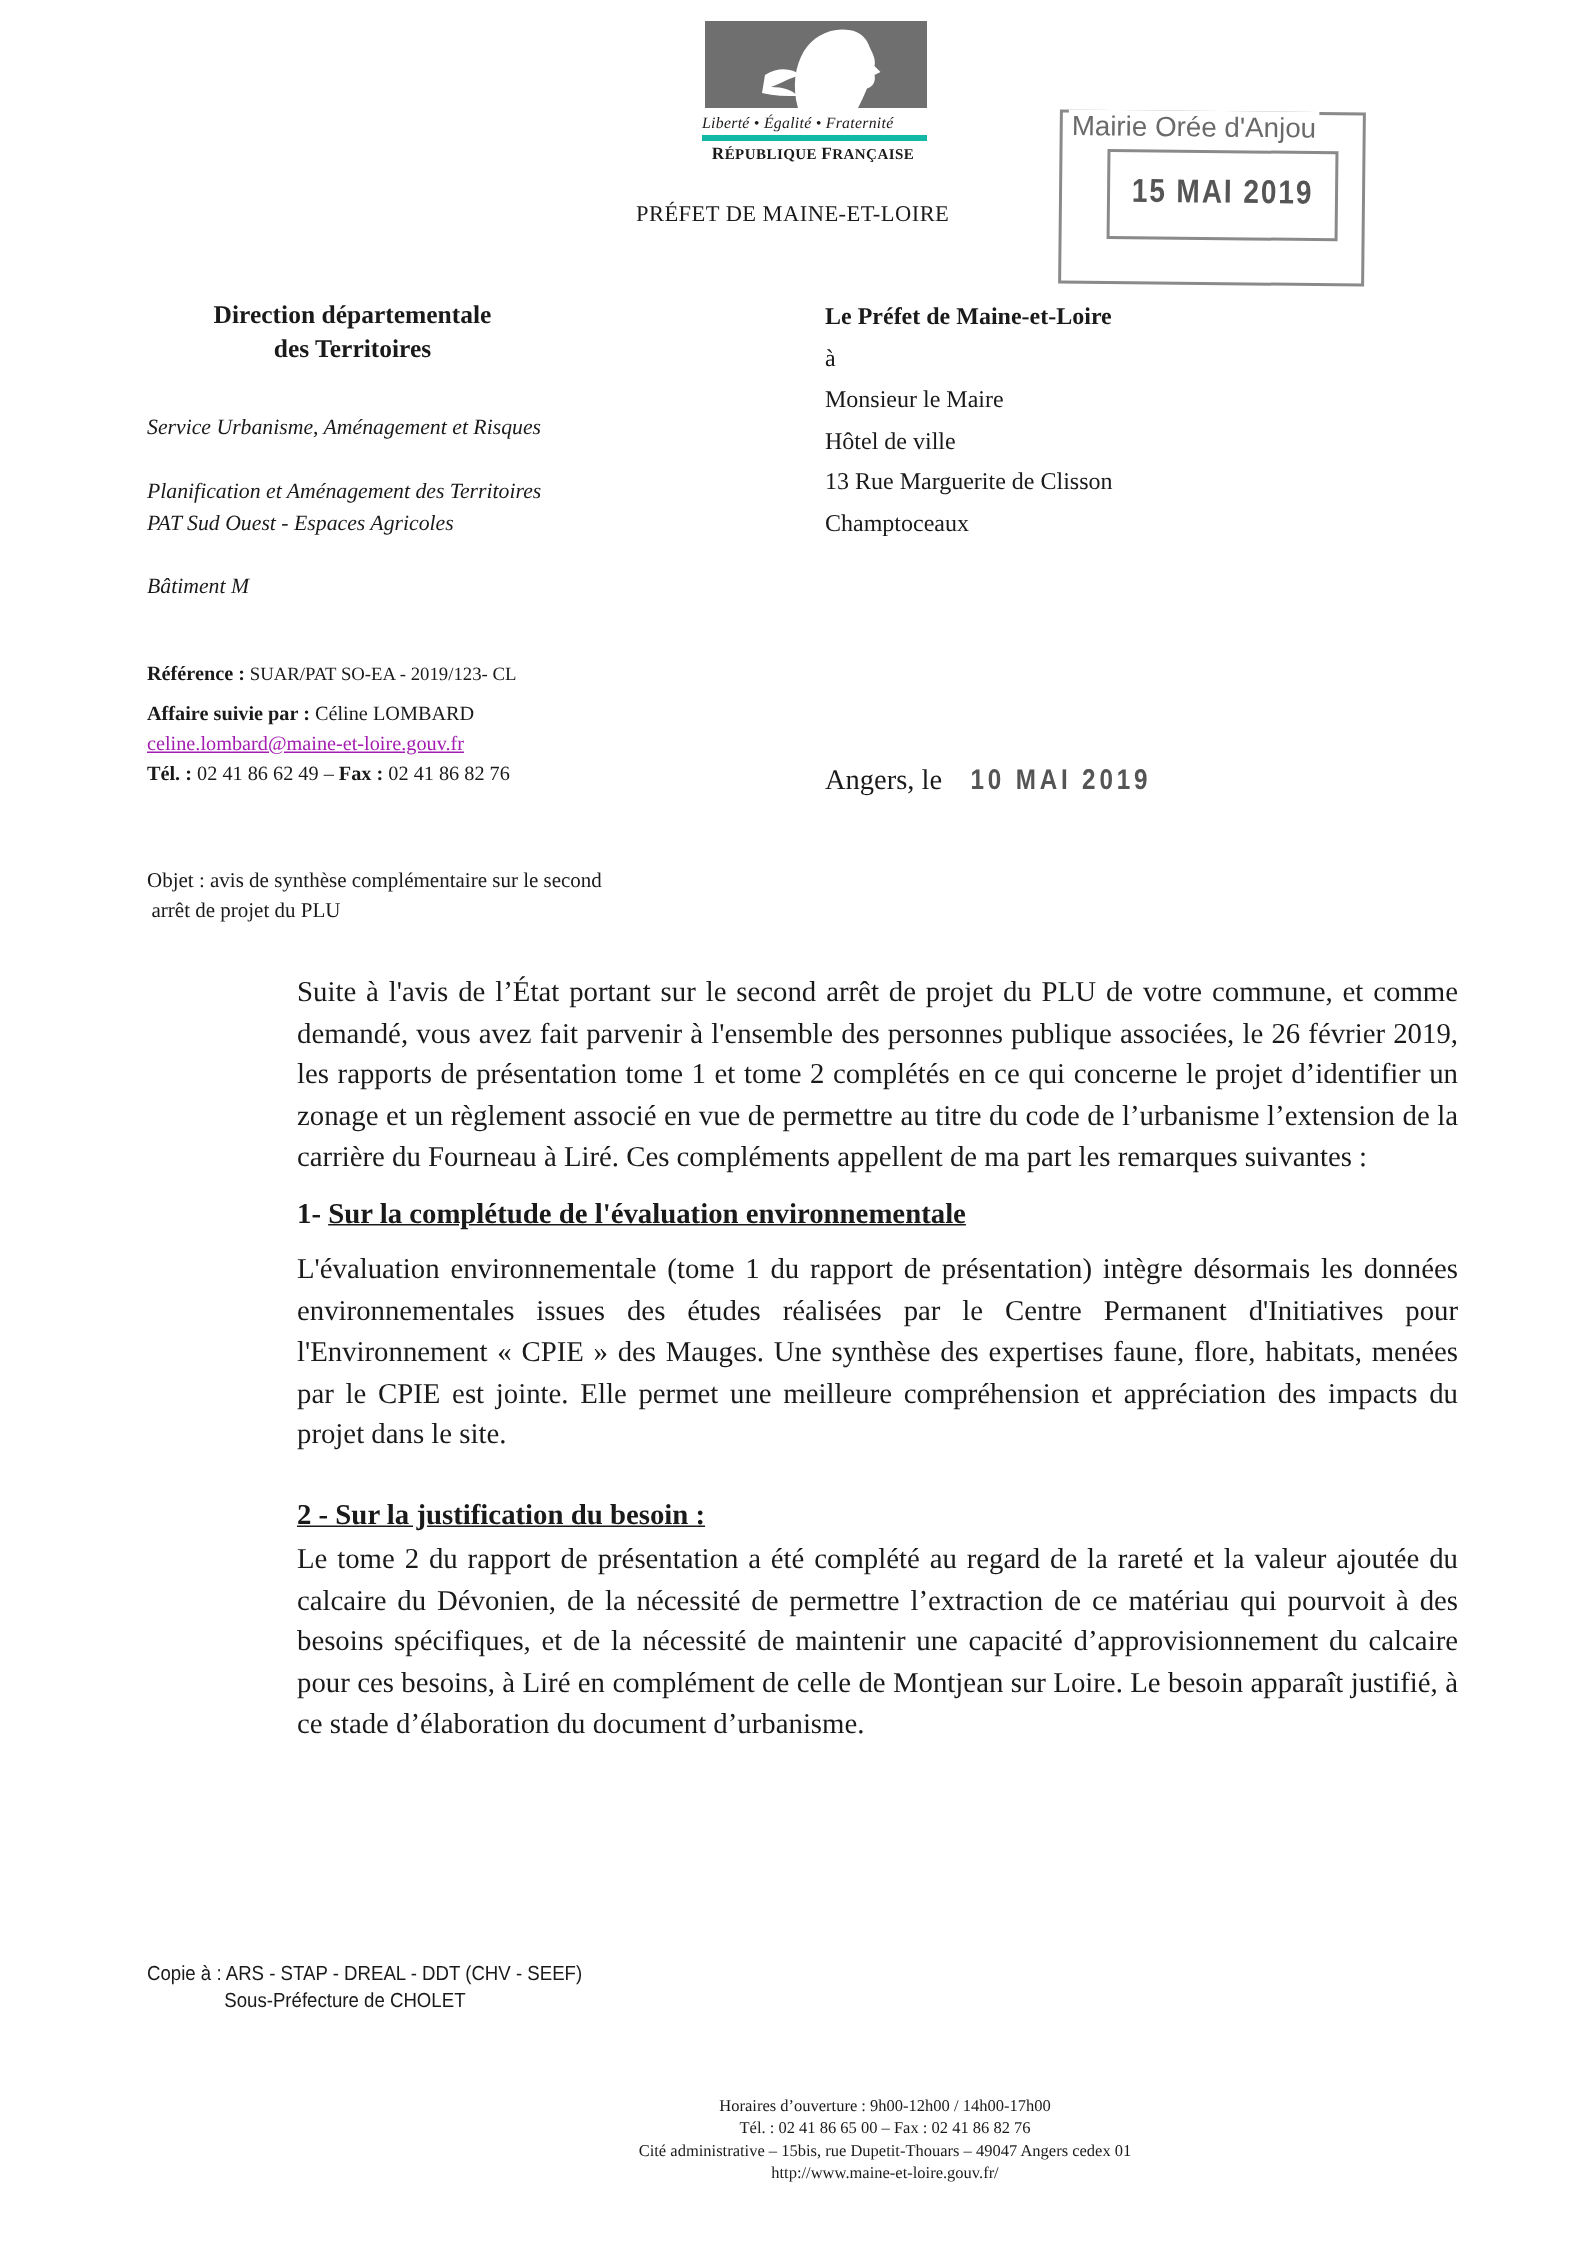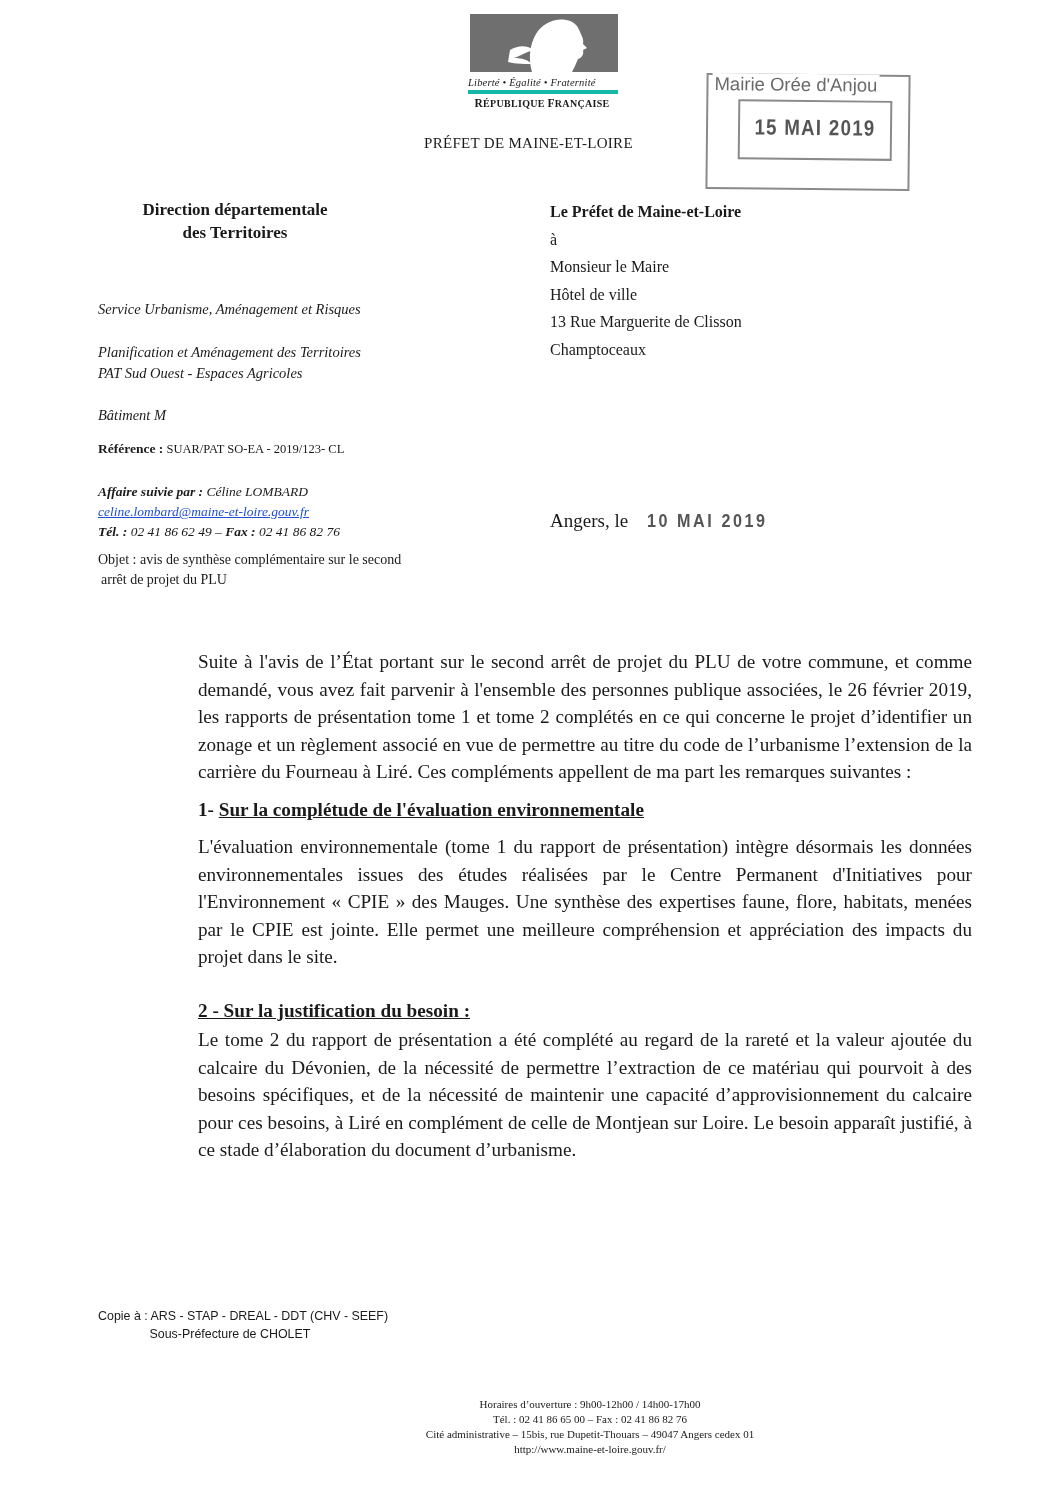--- a/index.html
+++ b/index.html
@@ -20,31 +20,31 @@
   #prefet-title { left: 424px; top: 135px; font-size: 15px; letter-spacing: 0.3px; }
 
   
   #stamp-outer { left: 706px; top: 74px; width: 200px; height: 112px; border: 2px solid #8a8a8a; transform: rotate(0.6deg); }
   #stamp-title { position: absolute; left: 4px; top: -2px; font-family: "Liberation Sans", "DejaVu Sans", sans-serif; color: #6a6a6a; font-size: 18.5px; background: #fff; padding: 0 2px; }
   #stamp-inner { position: absolute; left: 30px; top: 24px; width: 150px; height: 56px; border: 2px solid #8a8a8a; }
   #stamp-date { position: absolute; left: 0; right: 0; top: 13px; text-align: center; font-family: "Liberation Sans", "DejaVu Sans", sans-serif; font-size: 22px; font-weight: bold; color: #555; letter-spacing: 1.5px; transform: scaleX(0.85); }
 
   
   #dept-block { left: 120px; top: 198px; width: 230px; text-align: center; font-weight: bold; font-size: 17px; line-height: 23px; }
-  .it { font-style: italic; font-size: 14.5px; line-height: 21px; margin-top: 24px; }
+  .it { font-style: italic; font-size: 14.5px; line-height: 21px; }
   #service { left: 98px; top: 275px; }
   #planif { left: 98px; top: 318px; }
   #batiment { left: 98px; top: 381px; font-style: italic; }
 
   .small { font-size: 13.5px; line-height: 20px; }
   #reference { left: 98px; top: 441px; font-size: 12.5px; }
   #reference b { font-size: 13.5px; }
-  #affaire { left: 98px; top: 482px; font-style: italic; }
-  #affaire a { color: #1d4ed8; text-decoration: underline; }
-  #objet { left: 98px; top: 550px; font-size: 14px; line-height: 20px; }
+  #affaire { left: 98px; top: 466px; }
+  #affaire a { color: #a21caf; text-decoration: underline; }
+  #objet { left: 98px; top: 578px; font-size: 14px; line-height: 20px; }
 
   
   #recipient { left: 550px; top: 198px; font-size: 16px; line-height: 27.5px; }
   #recipient .bold { font-weight: bold; }
 
   #date-line { left: 550px; top: 510px; font-size: 19px; }
   #date-stamp { display: inline-block; margin-left: 14px; font-family: "Liberation Sans", "DejaVu Sans", sans-serif; font-weight: bold; color: #555; font-size: 19px; letter-spacing: 3px; transform: scaleX(0.85); transform-origin: left; }
 
   
   #body { left: 198px; top: 648px; width: 774px; font-size: 19.2px; line-height: 27.5px; text-align: justify; }

